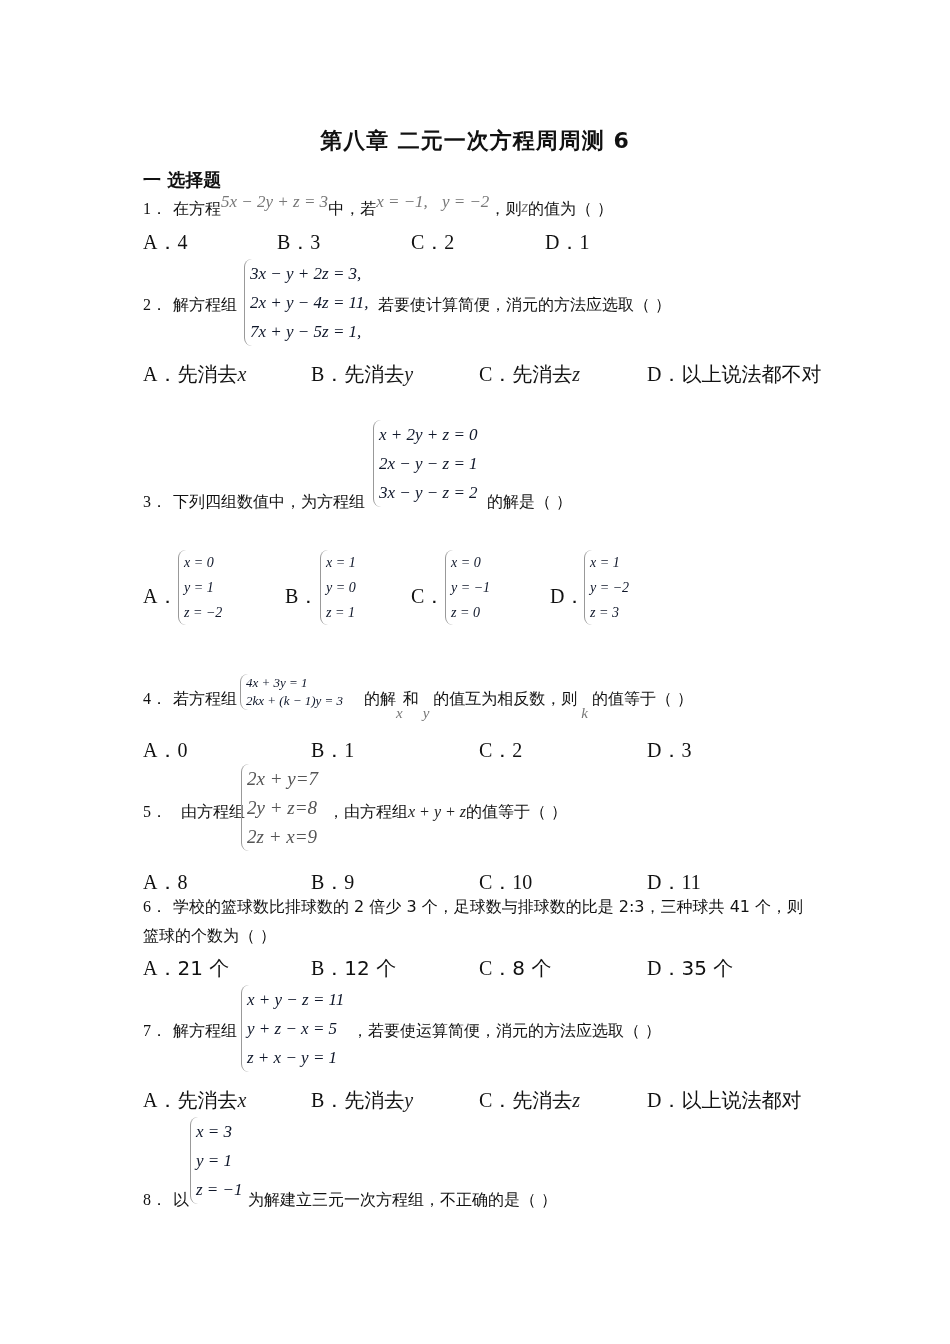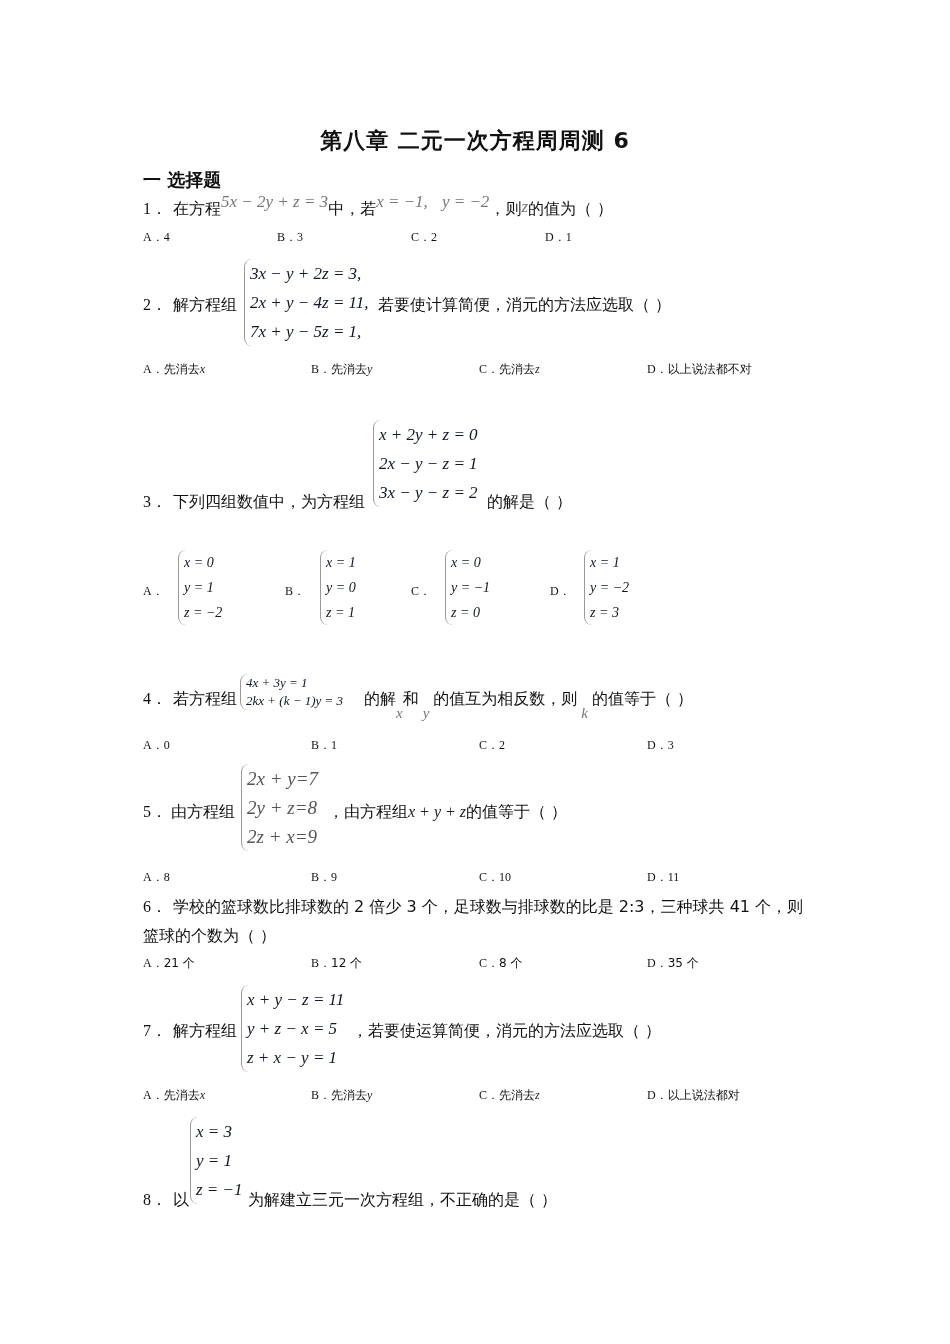--- a/index.html
+++ b/index.html
@@ -5,21 +5,21 @@
   html, body { margin: 0; padding: 0; background: #ffffff; }
   body { width: 950px; height: 1344px; position: relative; overflow: hidden;
          font-family: "DejaVu Sans", "Liberation Sans", sans-serif; color: #111; font-size: 16px; }
   .abs { position: absolute; white-space: nowrap; }
   .title { left: 0; width: 950px; top: 126px; text-align: center; font-size: 22px; font-weight: bold; letter-spacing: 1px; }
   .section { left: 143px; top: 168px; font-size: 18px; font-weight: bold; }
   .q { font-size: 16px; line-height: 20px; }
   .num { font-family: "Liberation Serif", serif; }
   .m { font-family: "Liberation Serif", "DejaVu Serif", serif; font-style: italic; color: #777; font-size: 17px; }
   .mi { font-family: "Liberation Serif", "DejaVu Serif", serif; font-style: italic; color: #222; }
-  .opt { font-size: 12px; }
+  .opt { font-size: 20px; }
   .sys { position: absolute; border-left: 1.5px solid #999; border-radius: 8px 0 0 8px; padding-left: 5px; }
   .sys .row { font-family: "Liberation Serif", "DejaVu Serif", serif; font-style: italic; color: #0f172a; white-space: nowrap; }
   .sys.big .row { font-size: 17px; line-height: 29px; }
   .sys.small .row { font-size: 14px; line-height: 25px; }
   .sys.tiny .row { font-size: 13px; line-height: 18px; }
   .sys.bold .row { font-size: 19px; line-height: 29px; color: #555; }
 </style>
 </head>
 <body>
 
@@ -101,21 +101,21 @@
     <span>的解</span><span class="m" style="position:relative;top:14px;font-size:15px">x</span><span>和</span><span class="m" style="position:relative;top:14px;font-size:15px;margin:0 4px">y</span><span>的值互为相反数，则</span><span class="m" style="position:relative;top:14px;font-size:15px;margin:0 4px">k</span><span>的值等于（    ）</span>
   </div>
   <div class="abs opt" style="left:143px; top:737px;"><span class="num">A．</span><span class="num">0</span></div>
   <div class="abs opt" style="left:311px; top:737px;"><span class="num">B．</span><span class="num">1</span></div>
   <div class="abs opt" style="left:479px; top:737px;"><span class="num">C．</span><span class="num">2</span></div>
   <div class="abs opt" style="left:647px; top:737px;"><span class="num">D．</span><span class="num">3</span></div>
 </div>
 
 <div>
   <div class="abs q" style="left:143px; top:802px;">
-    <span class="num">5．</span><span style="margin-left:4px">由方程组</span>
+    <span class="num">5．</span><span style="margin-left:14px">由方程组</span>
   </div>
   <div class="sys bold" style="left:241px; top:764px;">
     <div class="row">2x + y=7</div>
     <div class="row">2y + z=8</div>
     <div class="row">2z + x=9</div>
   </div>
   <div class="abs q" style="left:328px; top:802px;">
     <span>，由方程组</span><span class="mi">x + y + z</span><span>的值等于（    ）</span>
   </div>
   <div class="abs opt" style="left:143px; top:869px;"><span class="num">A．</span><span class="num">8</span></div>

